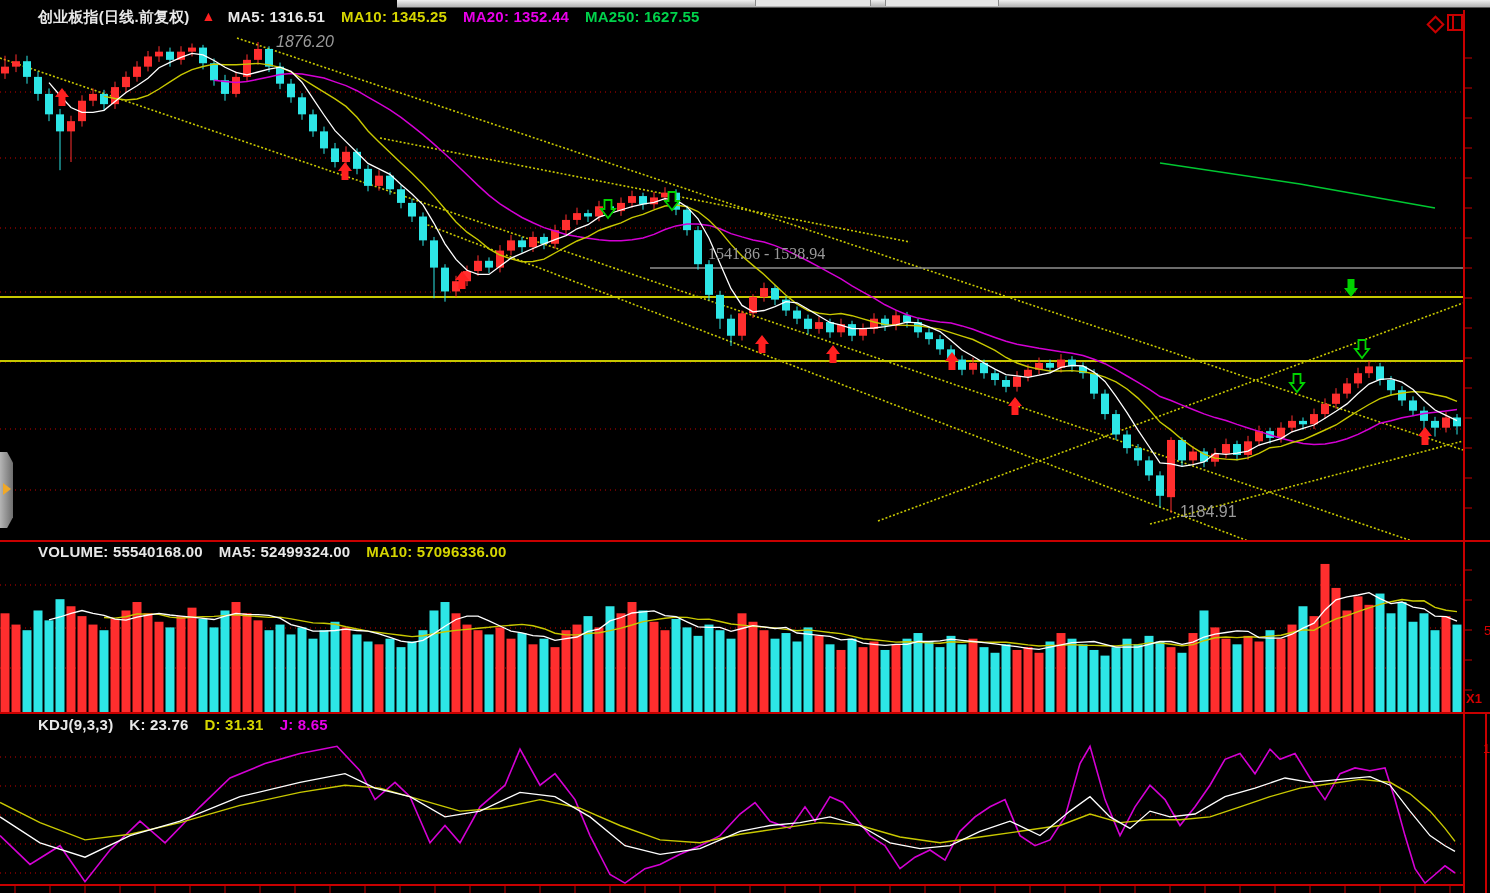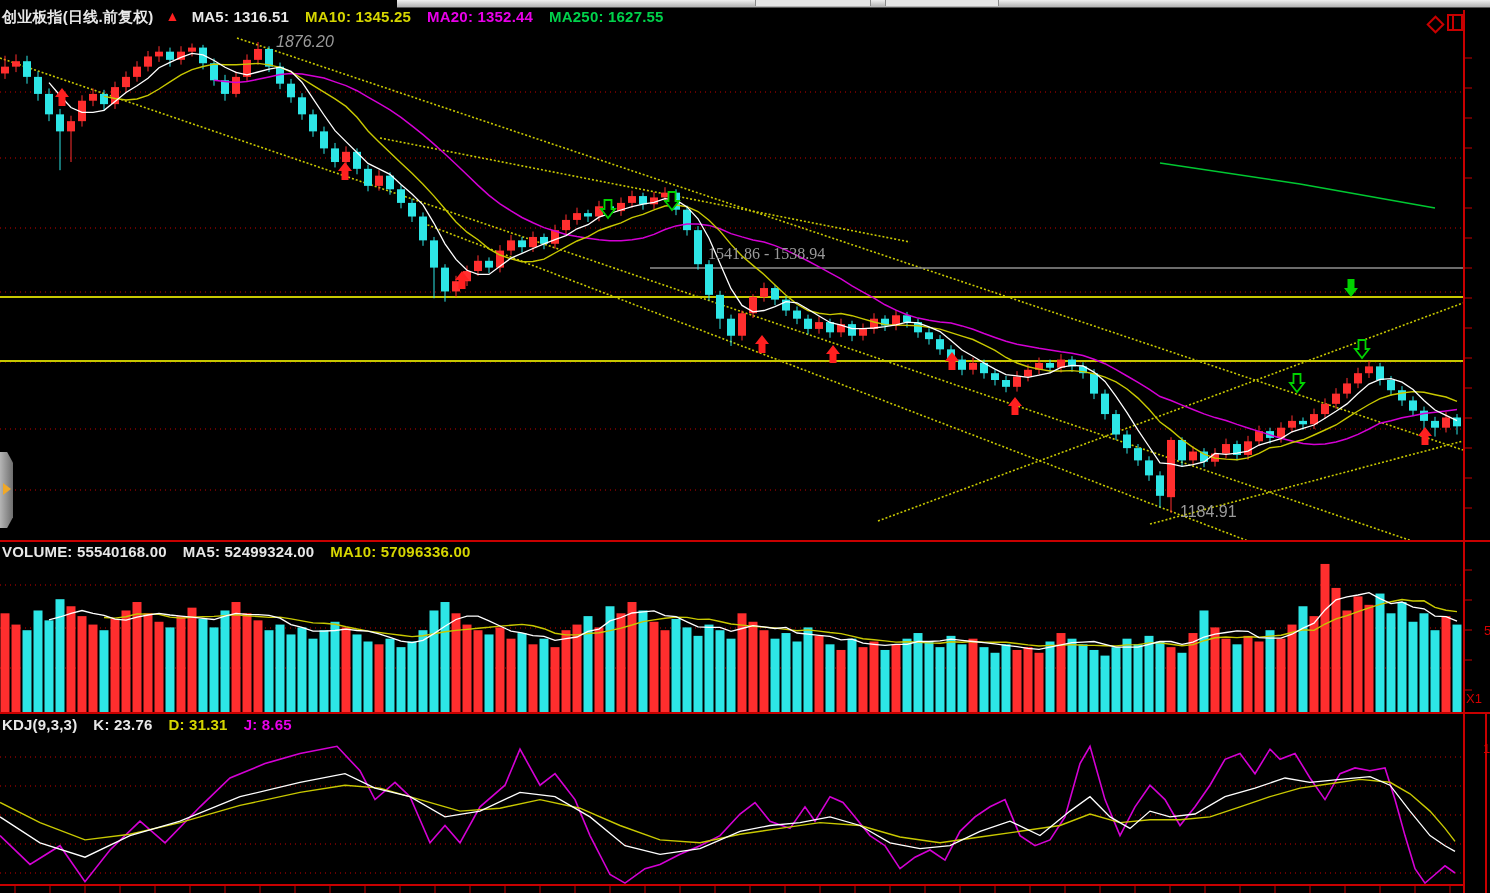--- a/index.html
+++ b/index.html
@@ -1,24 +1,24 @@
 <!DOCTYPE html>
 <html><head>
 <meta charset="utf-8">
 <style>
   html,body{margin:0;padding:0;background:#000;}
   body{width:1490px;height:893px;overflow:hidden;position:relative;
        font-family:"Liberation Sans","DejaVu Sans",sans-serif;}
   svg#chart{position:absolute;left:0;top:0;z-index:1;}
   .hdr{position:absolute;display:flex;gap:16px;font-size:15px;font-weight:bold;
-       white-space:nowrap;z-index:5;letter-spacing:.2px;}
+       white-space:nowrap;z-index:5;letter-spacing:.2px;margin-left:36px;}
   .w{color:#e8e8e8}.y{color:#d6d600}.m{color:#e800e8}.g{color:#00d24b}
   .arrow-red{color:#ff2020;font-size:14px;margin:0 -4px;}
   .lbl{position:absolute;color:#9a9a9a;font-size:16px;z-index:4;white-space:nowrap;}
-  .x1{position:absolute;color:#d40000;font-size:13px;font-weight:normal;z-index:4;}
+  .x1{position:absolute;color:#d40000;font-size:13px;font-weight:bold;z-index:4;}
   .partial{position:absolute;color:#d40000;font-size:13px;z-index:4;}
   .top-strip{position:absolute;left:397px;top:0;width:1093px;height:7px;z-index:6;
        background:linear-gradient(#efefef,#b2b2b2);border-bottom:1px solid #555;}
   .thumb{position:absolute;top:0;height:6px;background:#e6e6e6;
        border-left:1px solid #8a8a8a;border-right:1px solid #8a8a8a;}
   .t1{left:358px;width:114px}.t2{left:488px;width:112px}
   .icon-diamond{position:absolute;left:1429px;top:18px;width:9px;height:9px;
        border:2px solid #c80000;transform:rotate(45deg);z-index:6;background:transparent;}
   .icon-split{position:absolute;left:1447px;top:14px;width:12px;height:13px;
        border:2px solid #c80000;z-index:6;}

